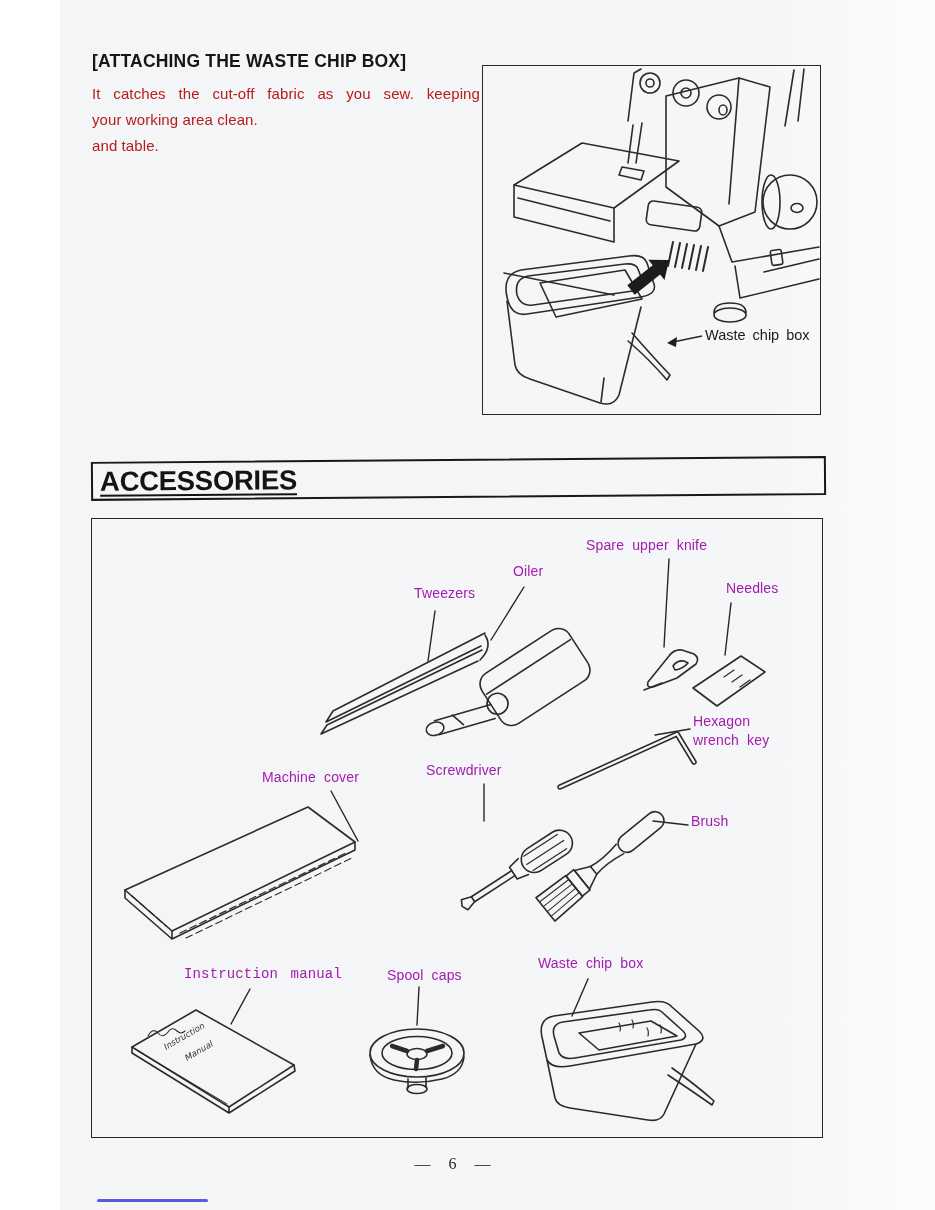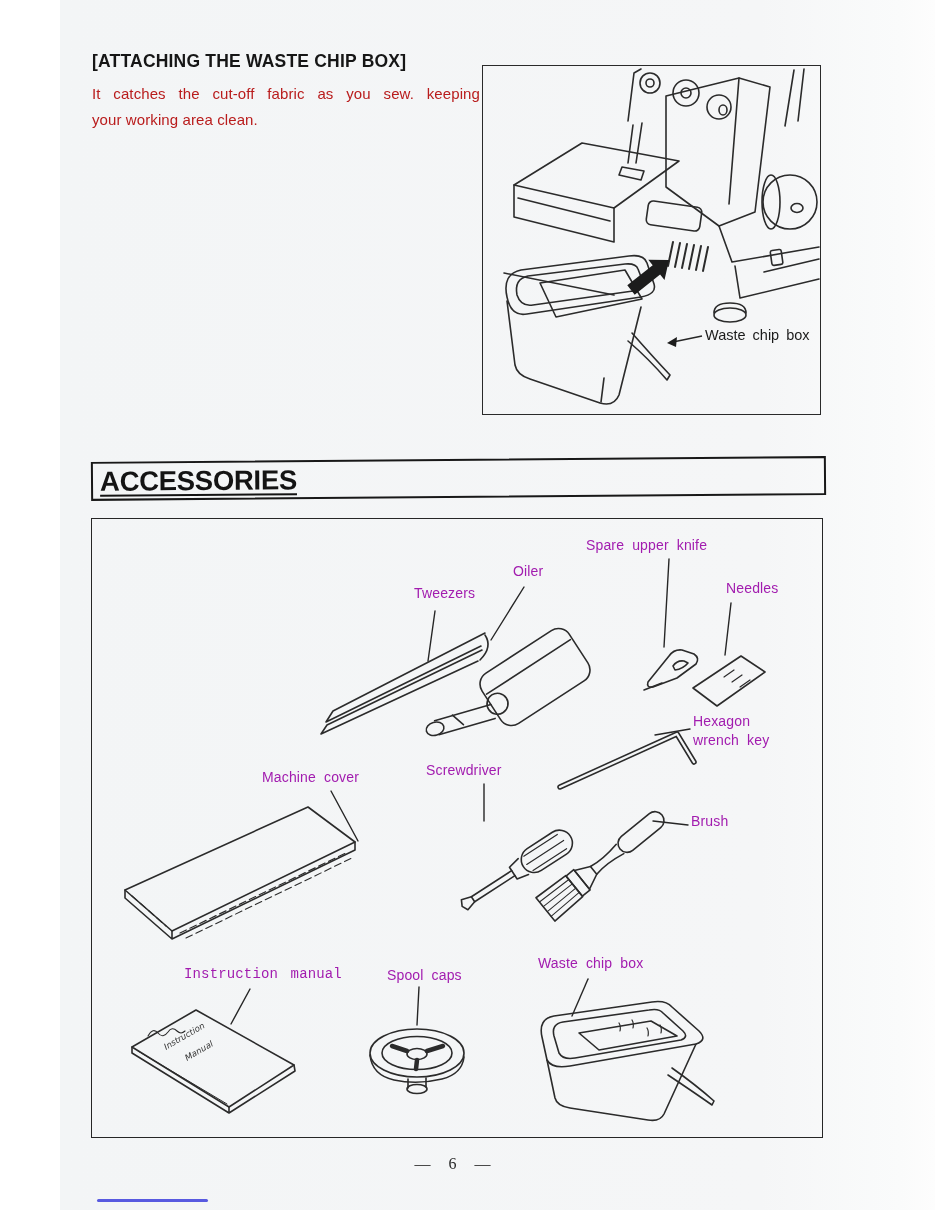--- a/index.html
+++ b/index.html
@@ -29,20 +29,21 @@
 </head>
 <body>
 
 <div class="canvas">
   <div class="page"></div>
 
   <div class="abs" style="left:92px;top:51px;width:390px;">
     <h2 class="attach-heading">[ATTACHING THE WASTE CHIP BOX]</h2>
     <div class="body-line jl">It catches the cut-off fabric as you sew. keeping</div>
     <div class="body-line">your working area clean.</div>
+    <div class="body-line">and table.</div>
   </div>
 
   <div class="abs fig-box" style="left:482px;top:65px;width:337px;height:348px;">
     <svg class="art" width="337" height="348" viewBox="0 0 337 348">
       <g stroke="#2b2b2b" fill="none" stroke-width="1.6" stroke-linejoin="round" stroke-linecap="round">
 
         <path d="M311,4 L302,60 M321,3 L315,55"></path>
 
         <path d="M183,30 L256,12 L287,21 L272,146 L236,160 L183,121 Z"></path>
         <path d="M256,12 L246,138"></path>

